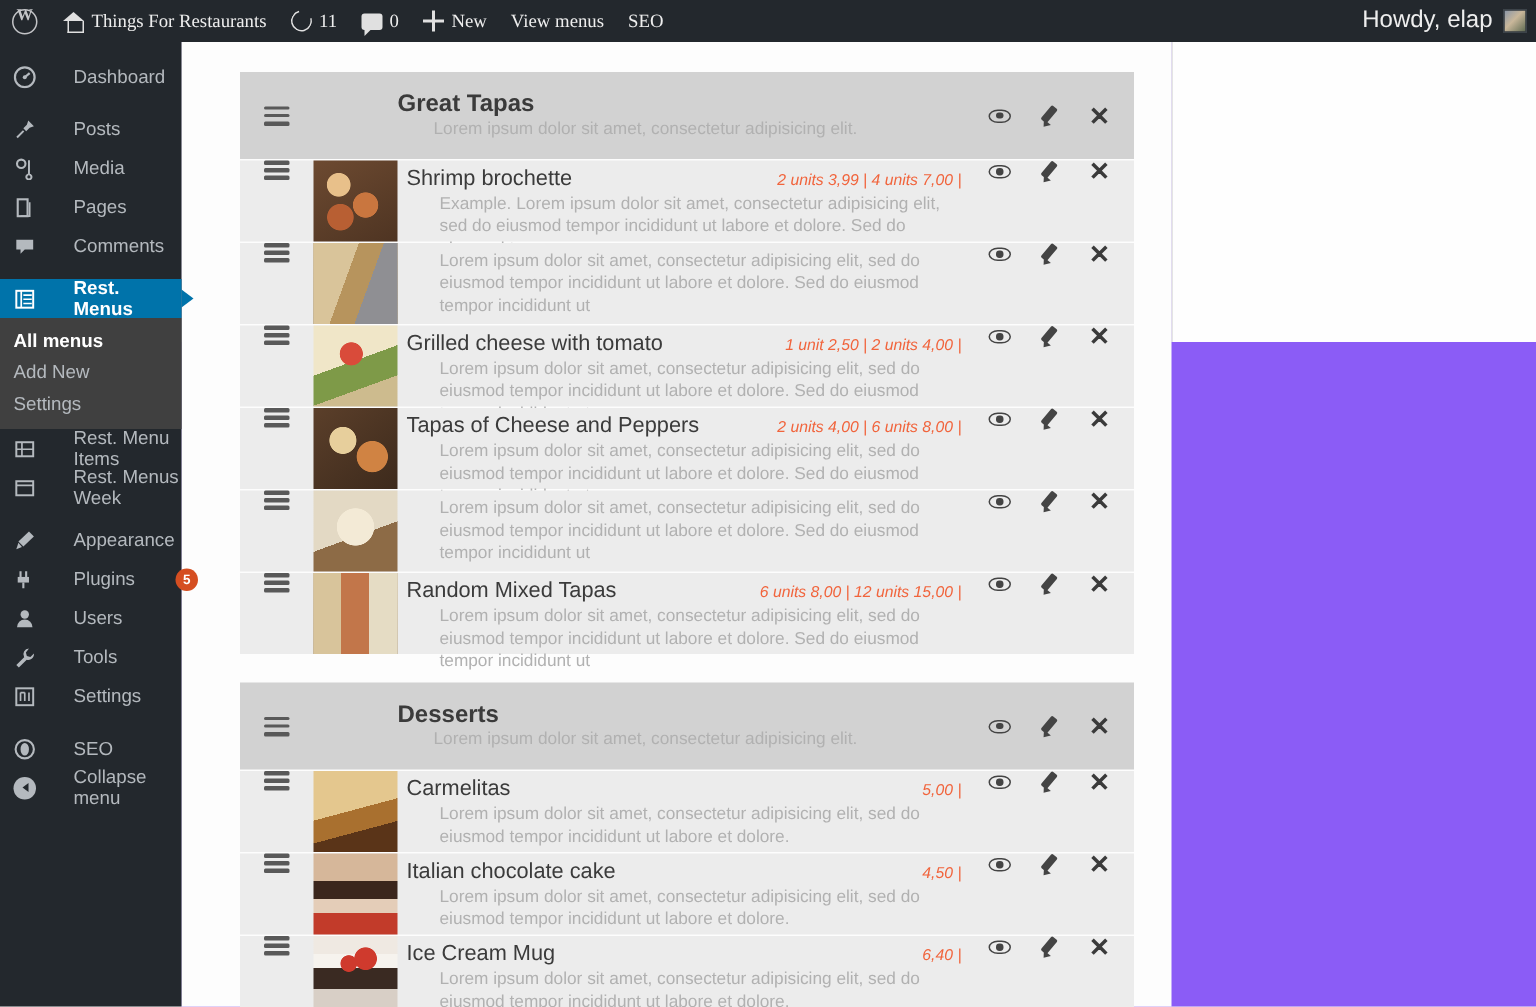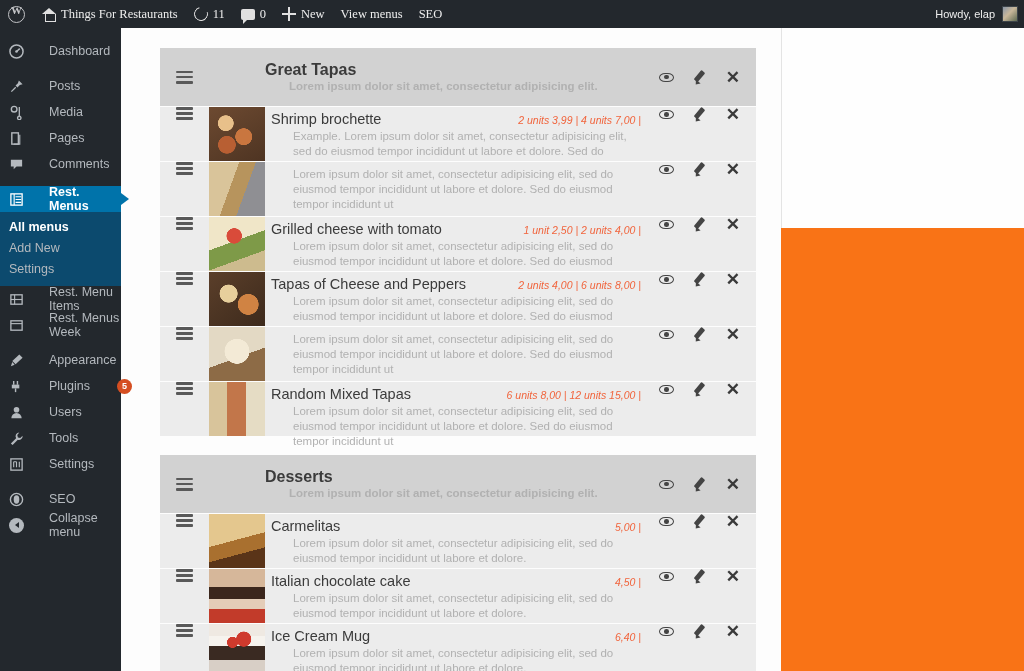--- a/index.html
+++ b/index.html
@@ -103,21 +103,21 @@
     content: ""; position: absolute; right: -8px; top: 7px;
     border-top: 6px solid transparent; border-bottom: 6px solid transparent;
     border-left: 8px solid #0073aa;
   }
   .menu-gap { height: 9px; }
   .mi {
     width: 17px; height: 17px; flex: 0 0 17px;
     display: flex; align-items: center; justify-content: center;
     position: relative;
   }
-  .submenu { background: #0c4a6e; padding: 4px 0 7px 0; }
+  .submenu { background: #404040; padding: 4px 0 7px 0; }
   .sub-row {
     height: 21px; display: flex; align-items: center;
     padding-left: 9px; font-size: 12.5px; color: #b4b9be; cursor: pointer;
   }
   .sub-row.active { color: #fff; font-weight: bold; }
   .badge {
     background: #d54e21; color: #fff; font-size: 9px; font-weight: bold;
     border-radius: 8px; min-width: 15px; height: 15px;
     display: inline-flex; align-items: center; justify-content: center;
     padding: 0 4px; margin-left: 3px;
@@ -129,21 +129,21 @@
   .collapse-ico::after {
     content: ""; position: absolute; top: 4px; left: 6px;
     border-top: 3.5px solid transparent; border-bottom: 3.5px solid transparent;
     border-right: 4.5px solid #23282d;
   }
 
   
   #wpbody {
     position: absolute; top: 28px; left: 121px;
     width: 903px; height: 643px;
-    background: #f97316;
+    background: #8b5cf6;
   }
   #whitepanel {
     position: absolute; top: 0; left: 0;
     width: 660px; height: 200px;
     background: #fdfdfd;
   }
   #panel-divider {
     position: absolute; top: 0; left: 660px;
     width: 1px; height: 200px; background: #e4e4e4;
   }
@@ -173,21 +173,21 @@
   }
   .menu-head .spacer-cell { width: 56px; }
   .menu-head .txt {
     flex: 1; display: flex; flex-direction: column; justify-content: center;
     padding-right: 10px;
   }
   .menu-head .m-title {
     font-size: 16px; font-weight: bold; color: #3b3b3b; line-height: 18px;
   }
   .menu-head .m-desc {
-    font-size: 11.5px; color: #b1b1b1; line-height: 14px; padding-left: 24px; font-weight: bold;
+    font-size: 11.5px; color: #b1b1b1; line-height: 14px; padding-left: 24px;
   }
   .acts {
     width: 105px; display: flex; align-items: center; justify-content: space-between;
     padding: 0 16px 0 8px;
   }
 
   
   .item-row {
     background: #ececec;
     height: 54px;
@@ -270,21 +270,21 @@
     <span class="icon-comment"></span>
     <span>0</span>
   </div>
   <div class="ab-item">
     <span class="icon-plus"></span>
     <span>New</span>
   </div>
   <div class="ab-item">View menus</div>
   <div class="ab-item">SEO</div>
   <div class="ab-right">
-    <span style="font-size:11px">Howdy, elap</span>
+    <span style="font-size:16px">Howdy, elap</span>
     <span class="ab-avatar"></span>
   </div>
 </div>
 
 <div id="sidebar">
   <div style="height:10px"></div>
 
   <div class="menu-row">
     <span class="mi">
       <svg width="15" height="15" viewBox="0 0 16 16">

